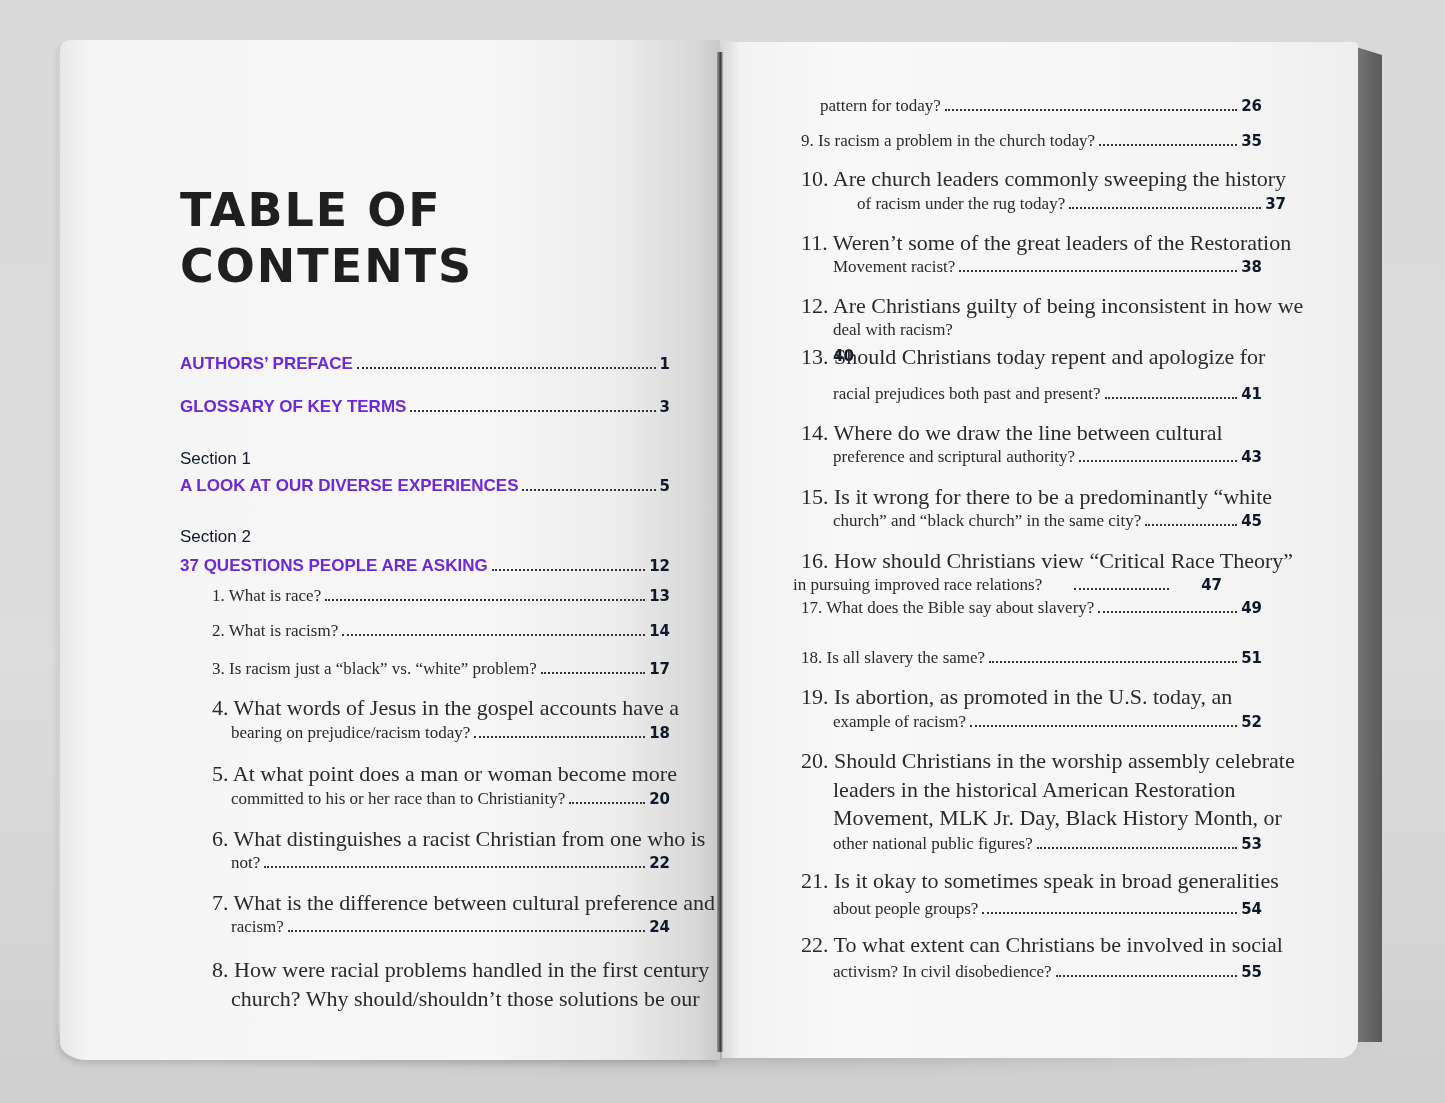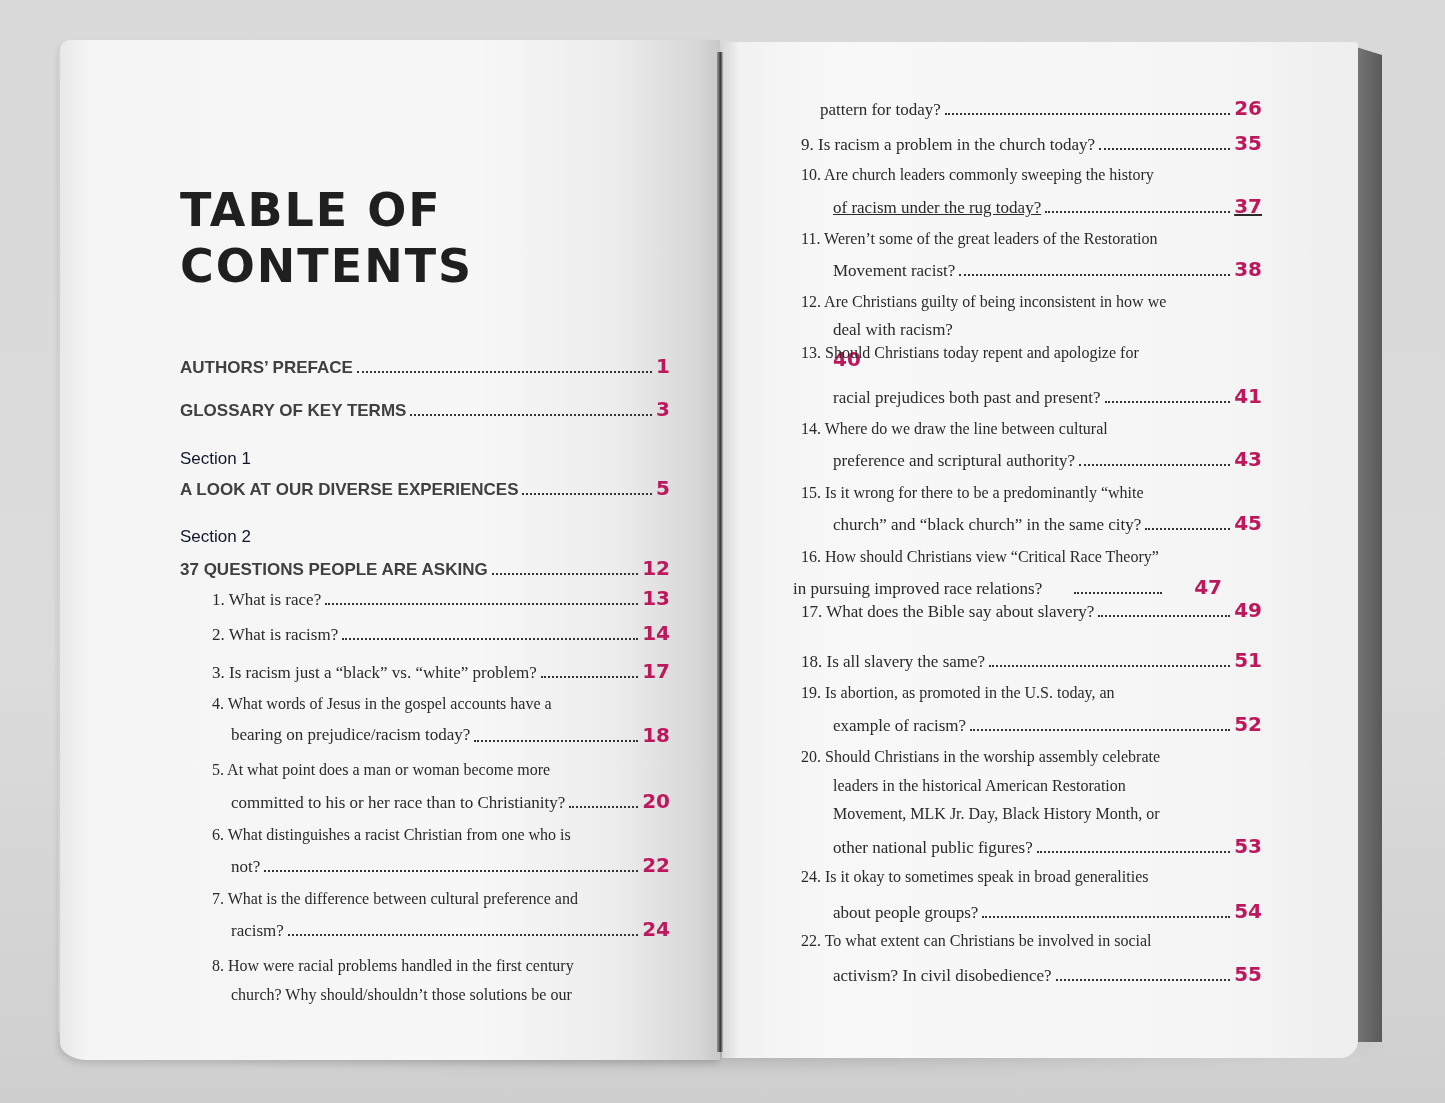--- a/index.html
+++ b/index.html
@@ -53,31 +53,31 @@
   .entry {
     position:absolute; display:flex; align-items:baseline; white-space:nowrap;
   }
   .entry .label { flex:0 0 auto; }
   .entry .dots {
     flex:1 1 auto; overflow:hidden; margin:0 4px;
     border-bottom: 2px dotted #333; height:0; align-self:flex-end; margin-bottom:5px;
   }
   .entry .num {
     flex:0 0 auto; font-family:"DejaVu Sans", sans-serif; font-weight:bold;
-    font-size:20px; color:#be185d;
+    font-size:15px; color:#0f172a;
   }
   .sans-head {
-    font-family:"Liberation Sans", sans-serif; font-weight:bold; font-size:17px; color:#404040;
+    font-family:"Liberation Sans", sans-serif; font-weight:bold; font-size:17px; color:#6d28d9;
   }
   .sans-sub {
     position:absolute; font-family:"Liberation Sans", sans-serif; font-size:17px; color:#0f172a;
   }
   .q { font-size:17px; color:#2a2a2a; }
   .qline {
-    position:absolute; white-space:nowrap; font-size:16px; color:#2a2a2a;
+    position:absolute; white-space:nowrap; font-size:22px; color:#2a2a2a;
   }
 </style>
 </head>
 <body>
 
 <div class="shadow-floor"></div>
 <div class="page-left-edge"></div>
 <div class="page page-left"></div>
 <div class="right-block"></div>
 <div class="page page-right"></div>
@@ -166,21 +166,21 @@
   <span class="num">26</span>
 </div>
 
 <div class="entry q" style="left:801px; top:131px; width:461px;">
   <span class="label">9. Is racism a problem in the church today?</span>
   <span class="dots"></span>
   <span class="num">35</span>
 </div>
 
 <div class="qline" style="left:801px; top:166px;">10. Are church leaders commonly sweeping the history</div>
-<div class="entry q" style="left:833px; top:194px; width:429px;text-decoration:underline;">
+<div class="entry q" style="left:857px; top:194px; width:429px;">
   <span class="label">of racism under the rug today?</span>
   <span class="dots"></span>
   <span class="num">37</span>
 </div>
 
 <div class="qline" style="left:801px; top:230px;">11. Weren’t some of the great leaders of the Restoration</div>
 <div class="entry q" style="left:833px; top:257px; width:429px;">
   <span class="label">Movement racist?</span>
   <span class="dots"></span>
   <span class="num">38</span>
@@ -242,21 +242,21 @@
 
 <div class="qline" style="left:801px; top:748px;">20. Should Christians in the worship assembly celebrate</div>
 <div class="qline" style="left:833px; top:777px;">leaders in the historical American Restoration</div>
 <div class="qline" style="left:833px; top:805px;">Movement, MLK Jr. Day, Black History Month, or</div>
 <div class="entry q" style="left:833px; top:834px; width:429px;">
   <span class="label">other national public figures?</span>
   <span class="dots"></span>
   <span class="num">53</span>
 </div>
 
-<div class="qline" style="left:801px; top:868px;">24. Is it okay to sometimes speak in broad generalities</div>
+<div class="qline" style="left:801px; top:868px;">21. Is it okay to sometimes speak in broad generalities</div>
 <div class="entry q" style="left:833px; top:899px; width:429px;">
   <span class="label">about people groups?</span>
   <span class="dots"></span>
   <span class="num">54</span>
 </div>
 
 <div class="qline" style="left:801px; top:932px;">22. To what extent can Christians be involved in social</div>
 <div class="entry q" style="left:833px; top:962px; width:429px;">
   <span class="label">activism? In civil disobedience?</span>
   <span class="dots"></span>

